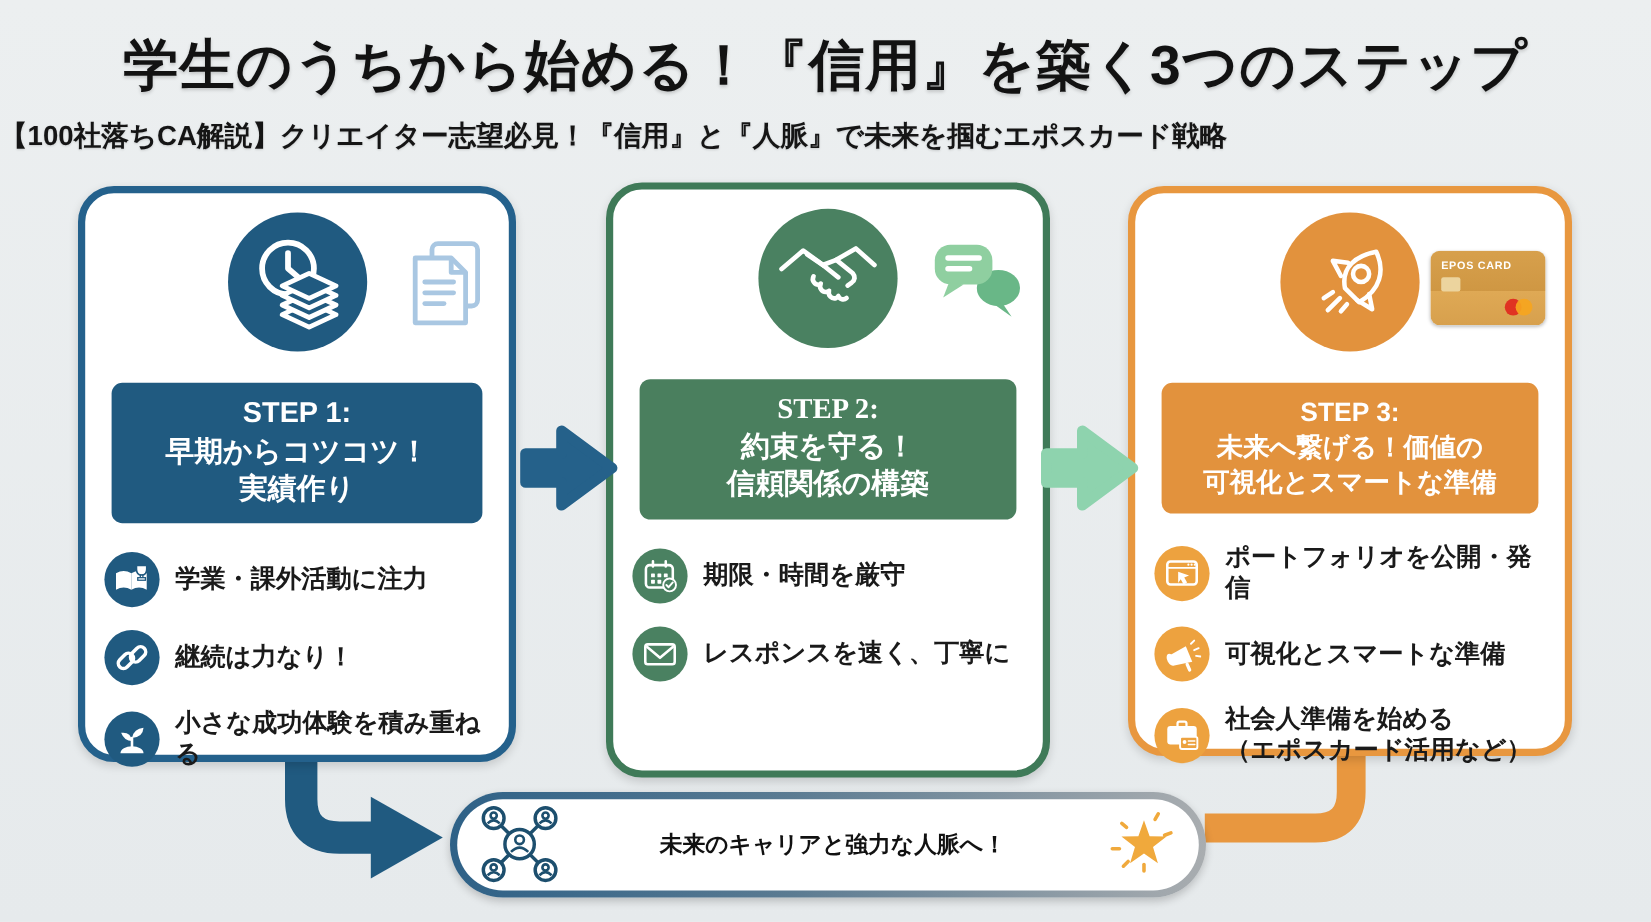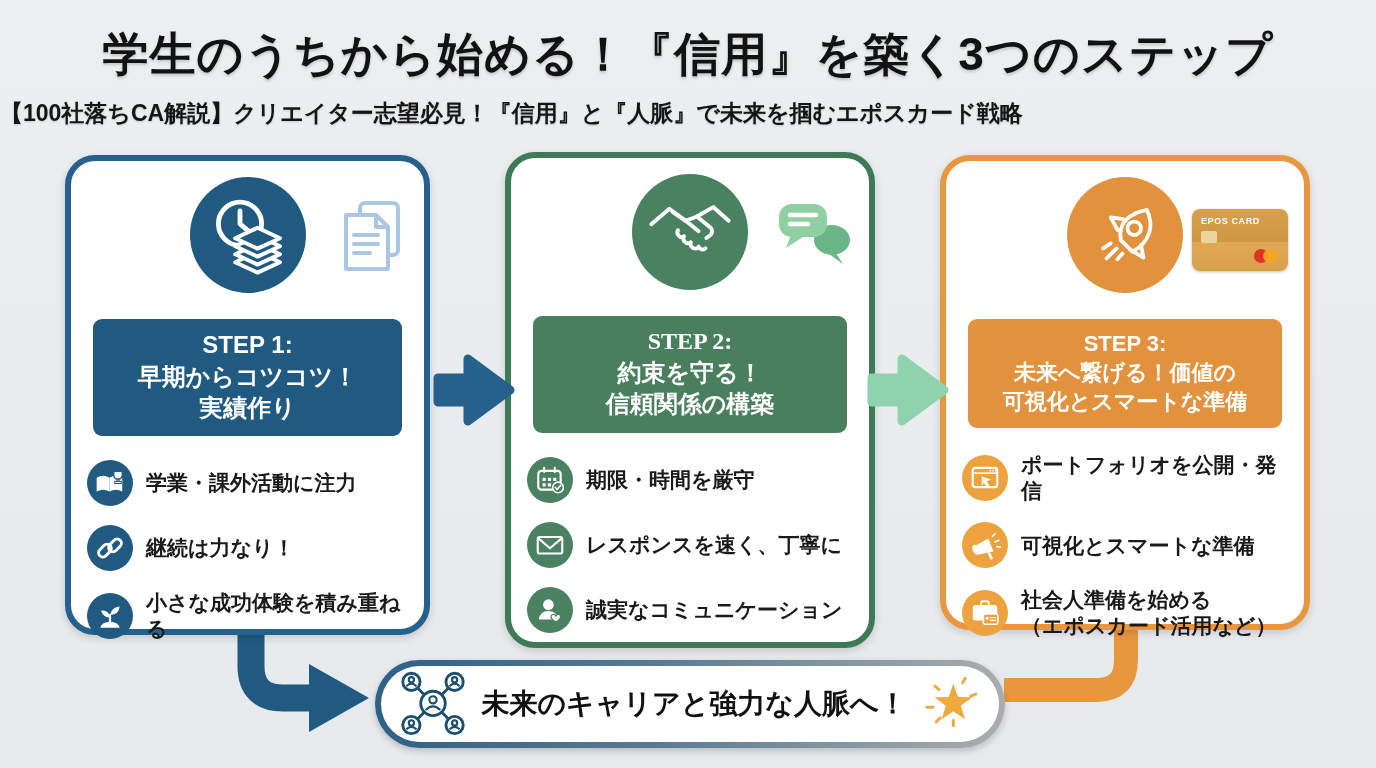--- a/index.html
+++ b/index.html
@@ -60,21 +60,21 @@
   .epos-c2 { position:absolute; right:11px; bottom:8px; width:14px; height:14px;
              border-radius:50%; background:#f6a51e; opacity:.92; }
 
   
   .banner-wrap { position:absolute; left:375px; top:660px; width:630px; height:88px;
                  border-radius:44px; padding:6px; z-index:3;
                  background:linear-gradient(90deg,#2e6187 0%,#5b7b92 45%,#a9adb0 100%);
                  box-shadow:0 3px 7px rgba(0,0,0,.2); }
   .banner { width:100%; height:100%; background:#fff; border-radius:38px;
             display:flex; align-items:center; padding:0 14px 0 16px; }
-  .banner-text { flex:1; text-align:center; font-size:28px; font-weight:bold; color:#111; }
+  .banner-text { flex:1; text-align:center; font-size:19px; font-weight:bold; color:#111; }
 </style>
 </head>
 <body>
 
 <div class="stage">
 
   <div class="title">学生のうちから始める！『信用』を築く3つのステップ</div>
   <div class="subtitle">【100社落ちCA解説】クリエイター志望必見！『信用』と『人脈』で未来を掴むエポスカード戦略</div>
 
   <div class="card" id="card1">
@@ -202,30 +202,20 @@
       </div>
       <div class="brow">
         <span class="bcirc bc-green">
           <svg width="32" height="32" viewBox="0 0 60 60">
             <rect x="7" y="15" width="46" height="31" rx="4" fill="none" stroke="#fff" stroke-width="4"></rect>
             <path d="M10 19 L30 36 L50 19" fill="none" stroke="#fff" stroke-width="4" stroke-linecap="round" stroke-linejoin="round"></path>
           </svg>
         </span>
         <span class="btext">レスポンスを速く、丁寧に</span>
       </div>
-      <div class="brow">
-        <span class="bcirc bc-green">
-          <svg width="32" height="32" viewBox="0 0 60 60">
-            <circle cx="27" cy="20" r="10" fill="#fff"></circle>
-            <path d="M9 48 q2 -16 18 -16 q16 0 18 16 z" fill="#fff"></path>
-            <path d="M41 41 c2.5 -4.5 9 -3.5 9 1.5 c0 4.5 -9 10 -9 10 c0 0 -9 -5.5 -9 -10 c0 -5 6.5 -6 9 -1.5 z" fill="#fff" stroke="#4a8161" stroke-width="2.5"></path>
-          </svg>
-        </span>
-        <span class="btext">誠実なコミュニケーション</span>
-      </div>
     </div>
   </div>
 
   <div class="card" id="card3">
     <div class="card-top">
       <div class="main-circle mc-orange">
         <svg width="84" height="84" viewBox="0 0 100 100">
           <g fill="none" stroke="#fff" stroke-width="4.5" stroke-linecap="round" stroke-linejoin="round">
             <path d="M76 20 C 85 39 80 58 59 70 L 45 56 C 41 35 56 24 76 20 Z"></path>
             <circle cx="61" cy="42" r="8"></circle>

